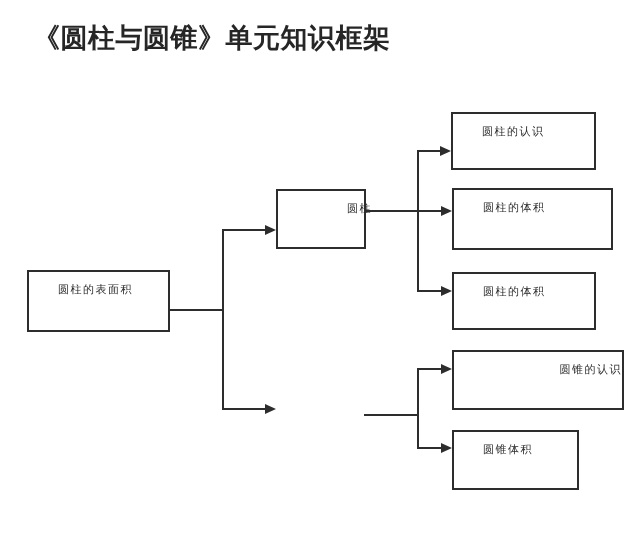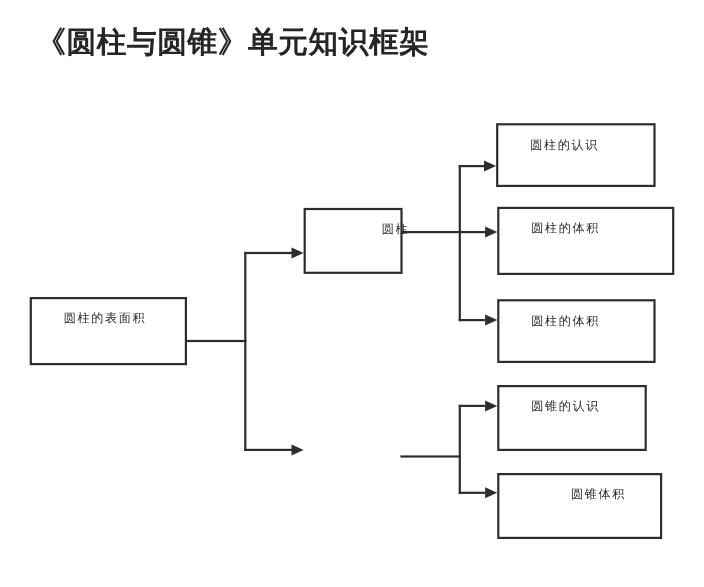--- a/index.html
+++ b/index.html
@@ -77,25 +77,25 @@
   </div>
 
   <div class="node" style="left:452px; top:188px; width:161px; height:62px;">
     <span class="label">圆柱的体积</span>
   </div>
 
   <div class="node" style="left:452px; top:272px; width:144px; height:58px;">
     <span class="label">圆柱的体积</span>
   </div>
 
-  <div class="node" style="left:452px; top:350px; width:136px; height:60px;">
+  <div class="node" style="left:452px; top:350px; width:172px; height:60px;text-align:right;">
     <span class="label">圆锥的认识</span>
   </div>
 
-  <div class="node" style="left:452px; top:430px; width:150px; height:60px;padding-left:36px;">
+  <div class="node" style="left:452px; top:430px; width:127px; height:60px;">
     <span class="label">圆锥体积</span>
   </div>
 
   <div class="line" style="left:169px; top:309px; width:55px; height:2px;"></div>
   <div class="line" style="left:222px; top:229px; width:2px; height:181px;"></div>
 
   <div class="line" style="left:222px; top:229px; width:44px; height:2px;"></div>
   <span class="arrow" style="left:265px; top:225px;"></span>
 
   <div class="line" style="left:222px; top:408px; width:44px; height:2px;"></div>

